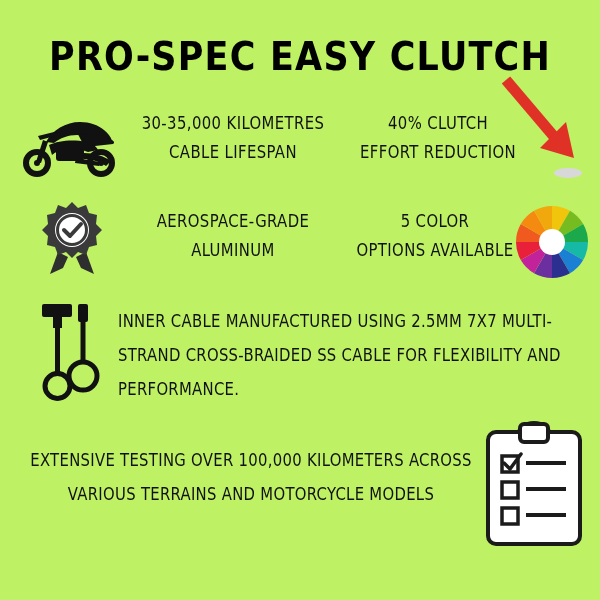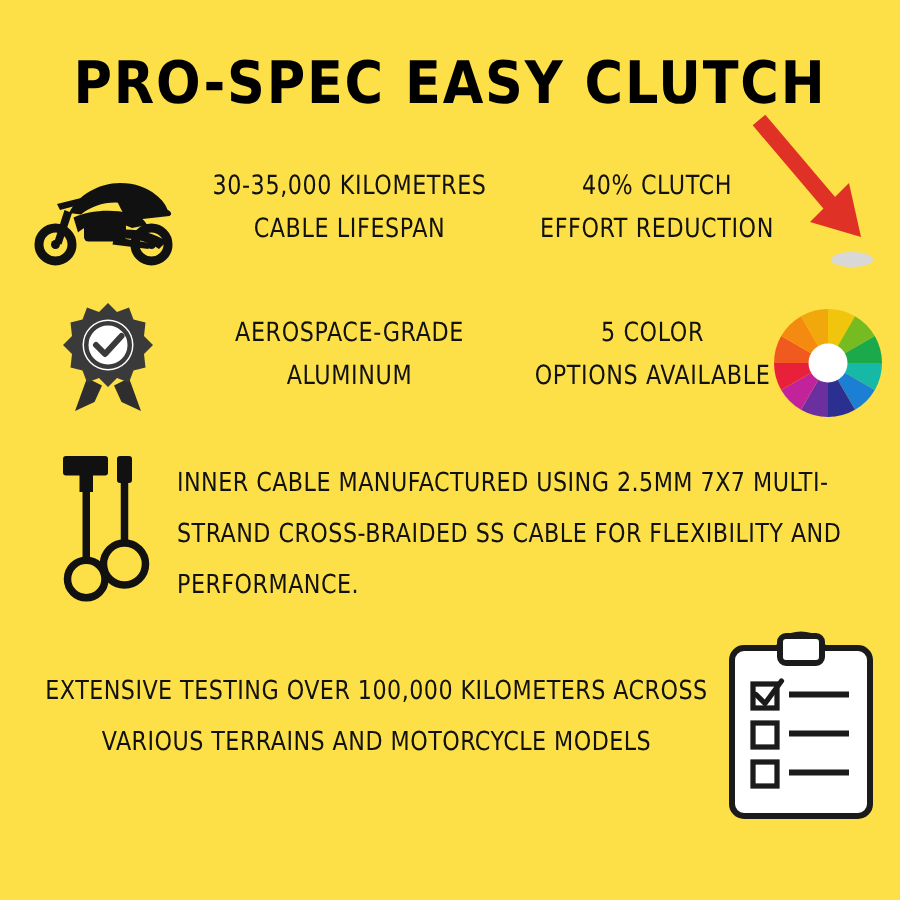--- a/index.html
+++ b/index.html
@@ -11,21 +11,21 @@
     width: 600px;
     height: 600px;
     overflow: hidden;
     font-family: "Liberation Sans", sans-serif;
     color: #111111;
   }
   .page {
     position: relative;
     width: 600px;
     height: 600px;
-    background: #fde047;
+    background: #bef264;
     box-sizing: border-box;
   }
 
   
   .title {
     position: absolute;
     left: 0;
     top: 34px;
     width: 600px;
     text-align: center;

